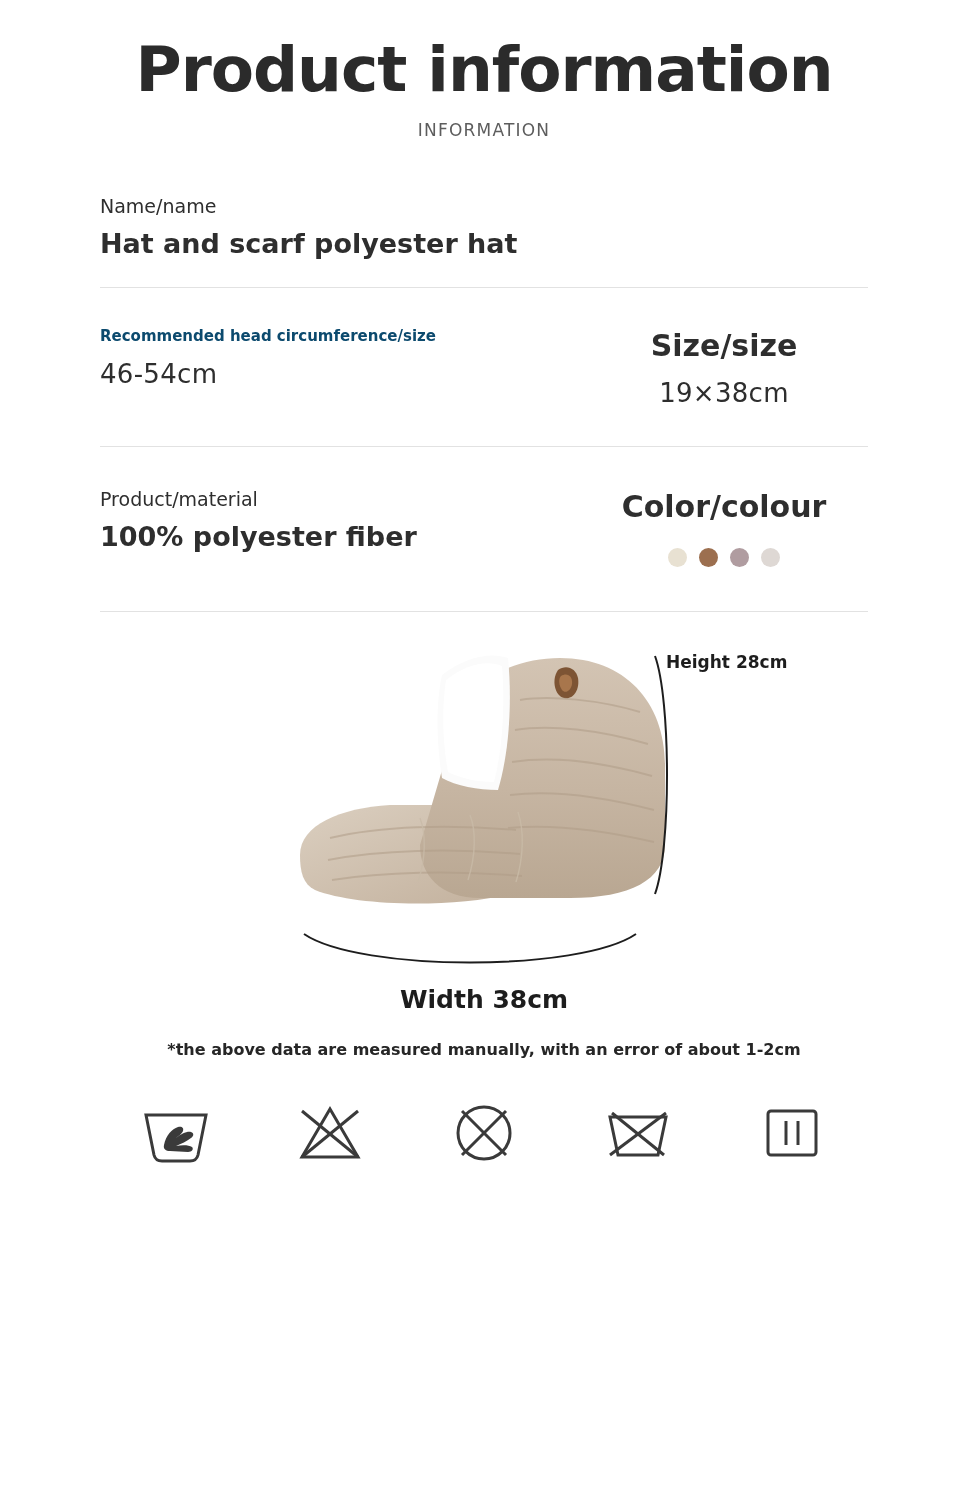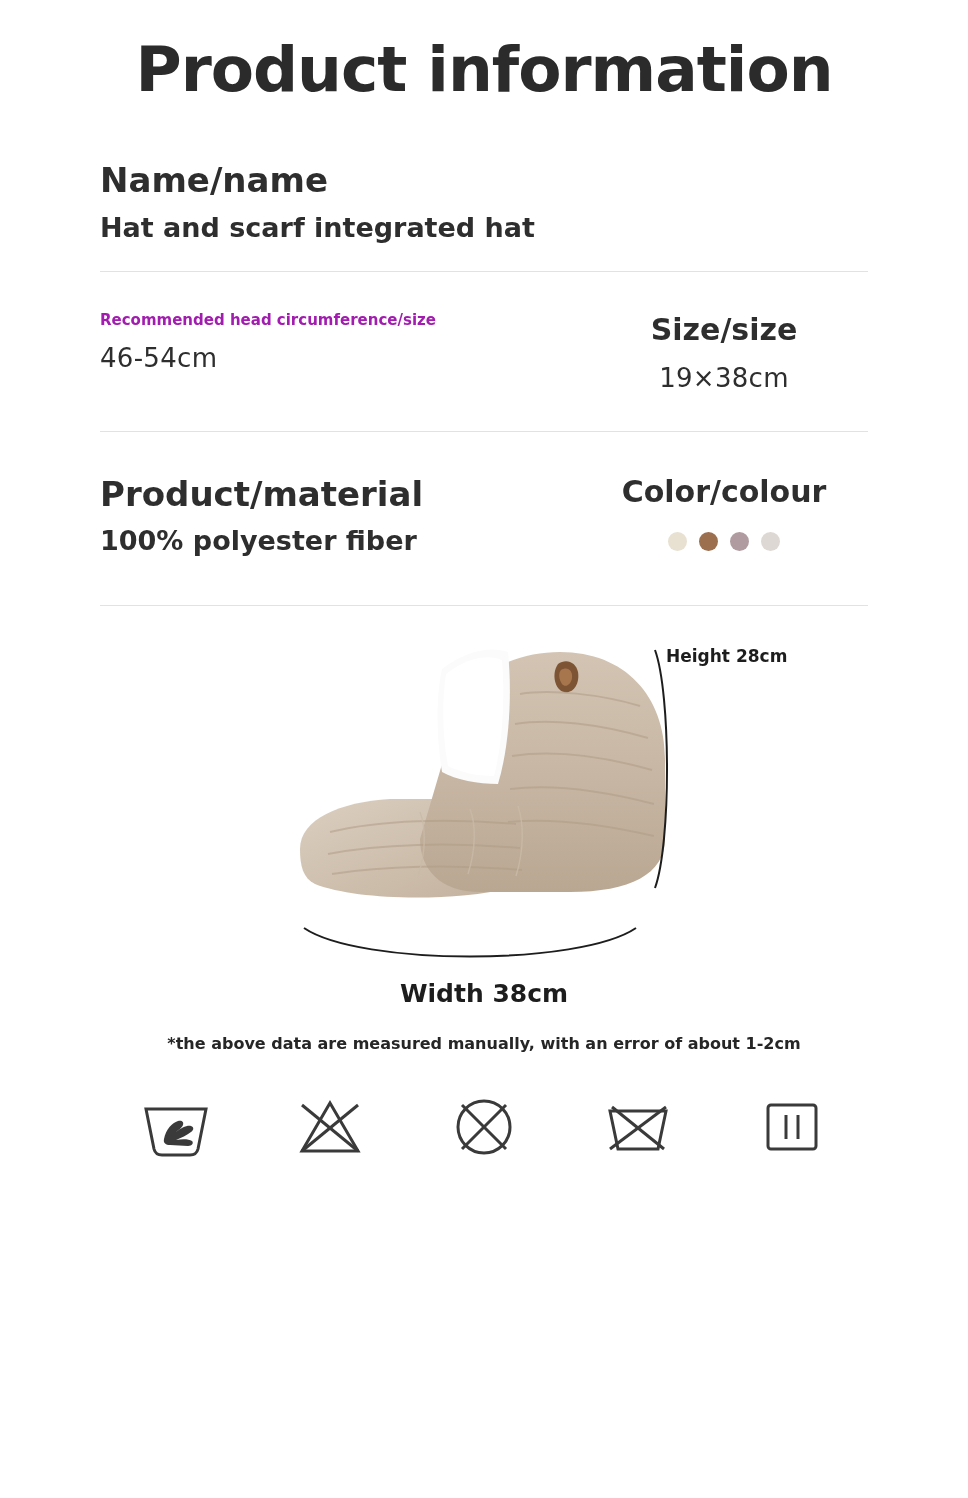--- a/index.html
+++ b/index.html
@@ -52,36 +52,36 @@
     display: flex;
     flex-direction: row;
     align-items: flex-start;
     padding-bottom: 10px;
   }
   .spec-block { }
   .spec-block.left  { width: 480px; }
   .spec-block.right { flex: 1; }
 
   .label-lg {
-    font-size: 34px;
-    font-weight: bold;
+    font-size: 19px;
+    font-weight: normal;
     color: #2e2e2e;
     line-height: 1.35;
   }
   .value-lg {
     font-size: 27px;
     font-weight: bold;
     color: #2e2e2e;
     line-height: 1.45;
     margin-top: 4px;
   }
   .label-sm {
     font-size: 15px;
     font-weight: bold;
-    color: #a21caf;
+    color: #0c4a6e;
     line-height: 1.4;
   }
   .value-md {
     font-size: 26px;
     font-weight: 500;
     color: #2e2e2e;
     margin-top: 12px;
     letter-spacing: 0.3px;
   }
   .value-md.thin { font-weight: 400; }
@@ -193,28 +193,29 @@
     justify-content: center;
   }
 </style>
 </head>
 <body>
 
 <div class="page">
 
   <div class="header">
     <div class="title">Product information</div>
+    <div class="subtitle">INFORMATION</div>
   </div>
 
   <div class="specs">
 
     <div class="spec-row row1">
       <div class="spec-block left">
         <div class="label-lg">Name/name</div>
-        <div class="value-lg">Hat and scarf integrated hat</div>
+        <div class="value-lg">Hat and scarf polyester hat</div>
       </div>
     </div>
     <div class="divider"></div>
 
     <div class="spec-row row2">
       <div class="spec-block left">
         <div class="label-sm">Recommended head circumference/size</div>
         <div class="value-md thin">46-54cm</div>
       </div>
       <div class="spec-block right center-col">

